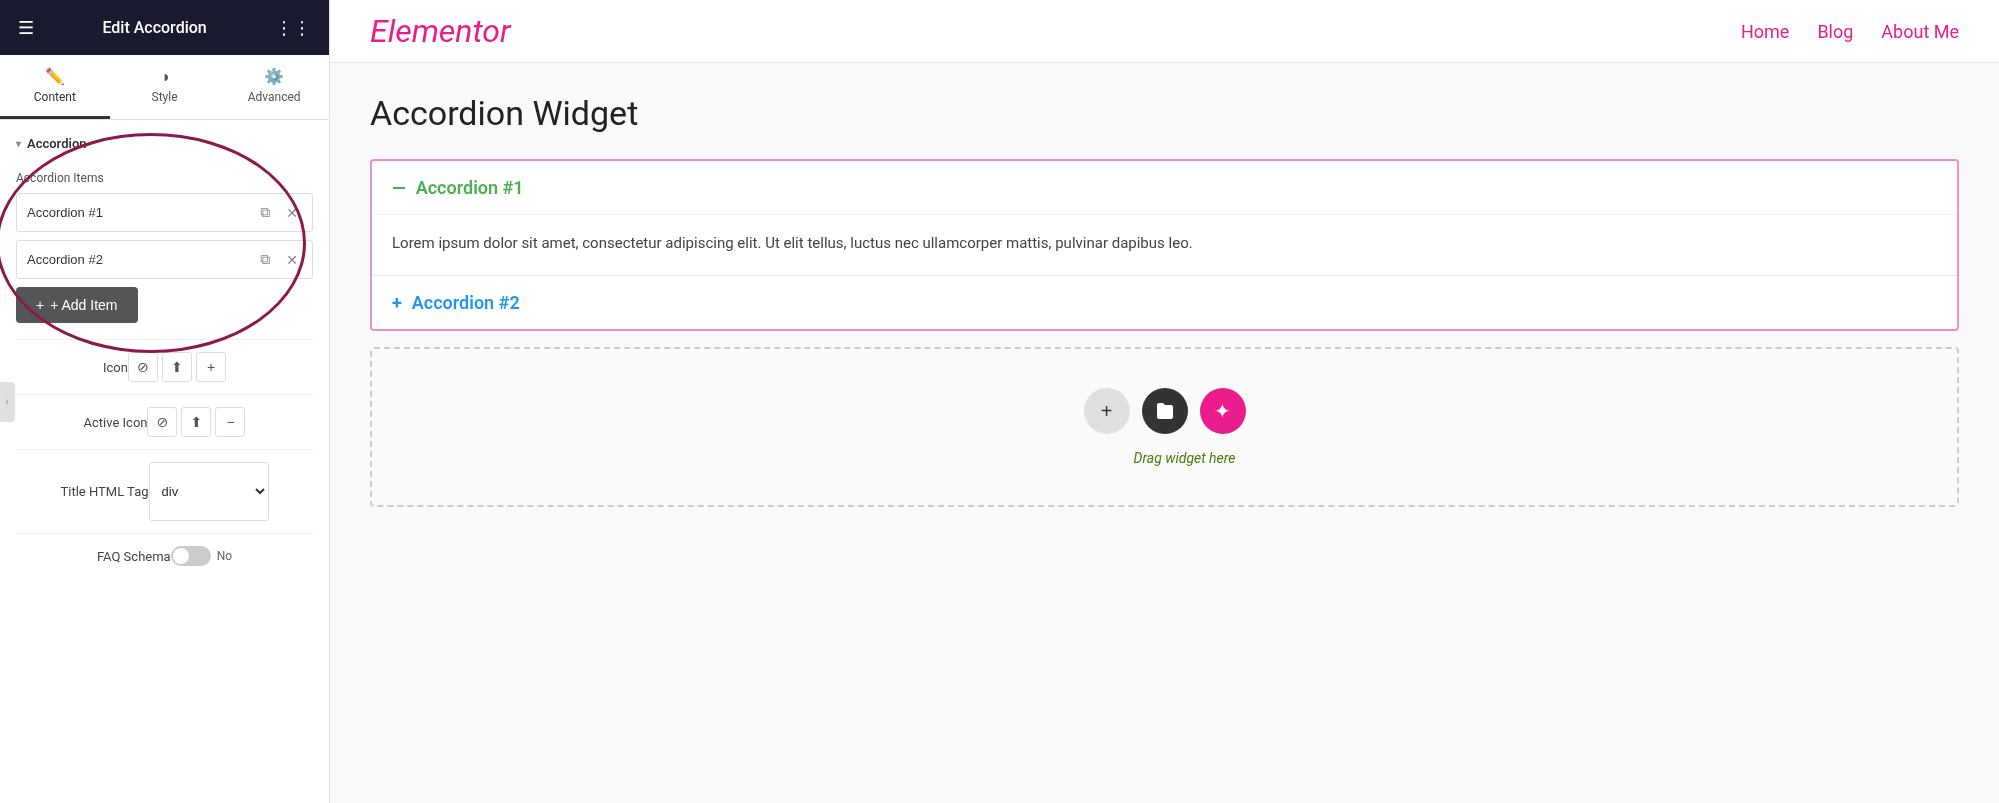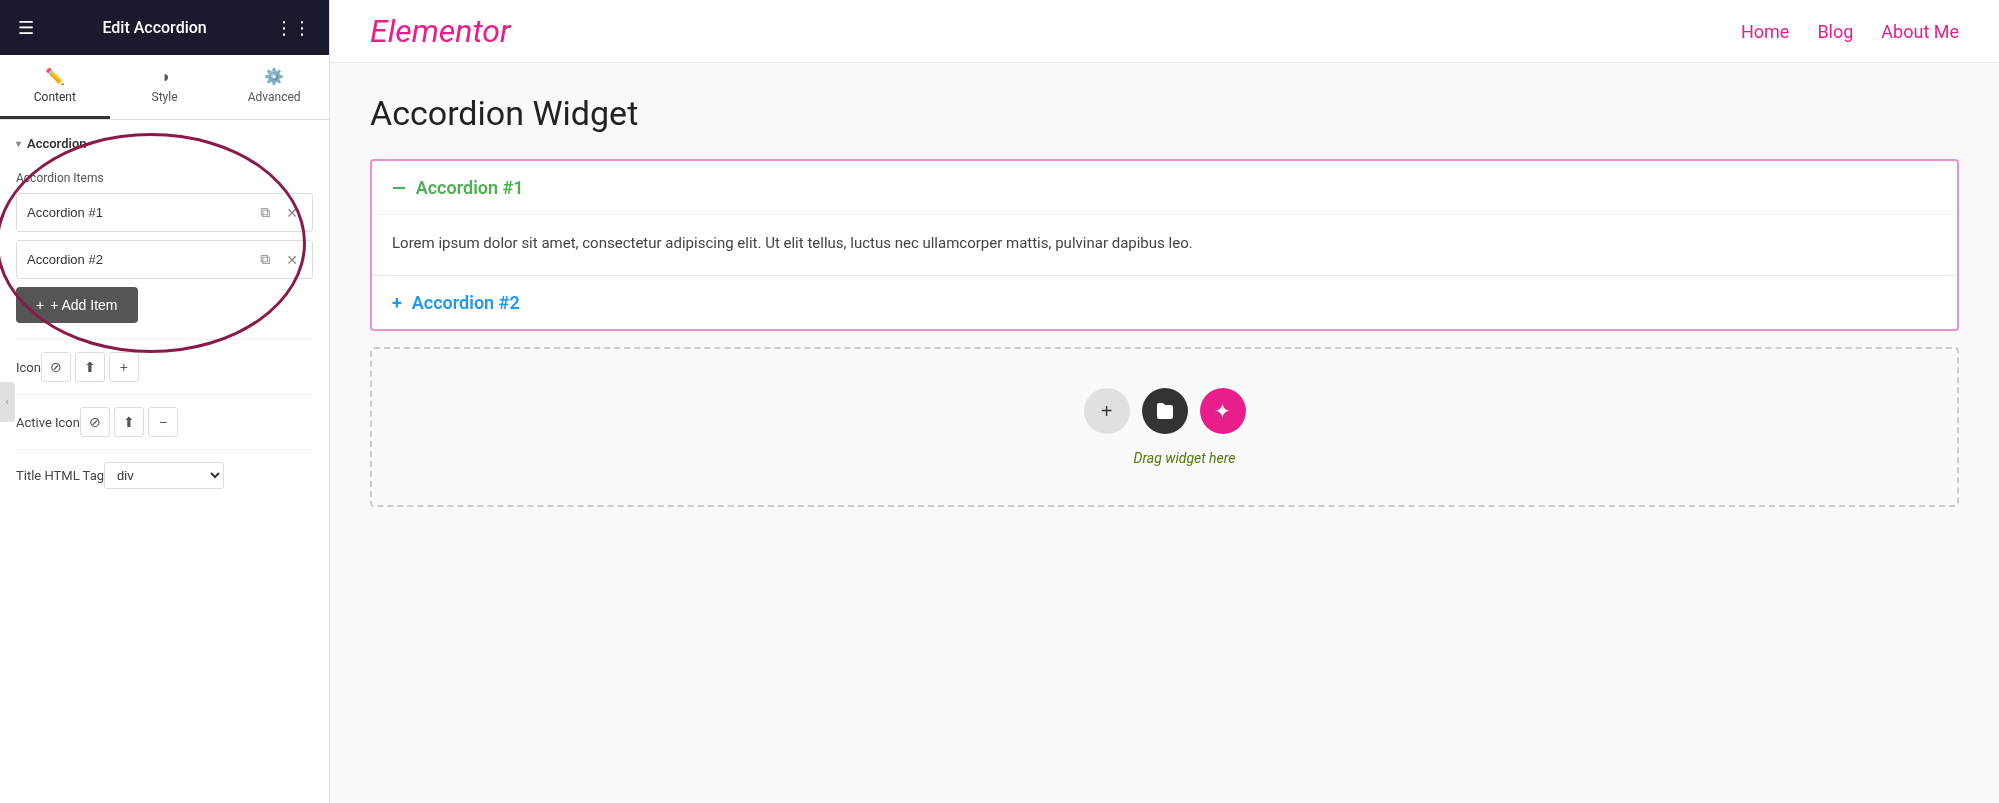--- a/index.html
+++ b/index.html
@@ -156,21 +156,21 @@
       display: flex;
       align-items: center;
       gap: 6px;
       margin-top: 8px;
       margin-left: 0;
     }
 
     .settings-row {
       display: flex;
       align-items: center;
-      justify-content: flex-start;
+      justify-content: center;
       padding: 12px 0;
       border-top: 1px solid #f0f0f0;
     }
 
     .settings-row-label {
       font-size: 13px;
       color: #444;
     }
 
     .settings-row-controls {
@@ -189,21 +189,21 @@
       display: flex;
       align-items: center;
       justify-content: center;
       font-size: 14px;
       color: #555;
     }
 
     .select-ctrl {
       border: 1px solid #ddd;
       border-radius: 3px;
-      padding: 4px 8px;
+      padding: 20px 8px;
       font-size: 13px;
       color: #333;
       background: #fff;
       cursor: pointer;
       min-width: 120px;
     }
 
     .toggle-ctrl {
       display: flex;
       align-items: center;
@@ -493,20 +493,27 @@
           <option>h2</option>
           <option>h3</option>
           <option>h4</option>
           <option>h5</option>
           <option>h6</option>
           <option>span</option>
         </select>
       </div>
     </div>
 
+    <div class="settings-row">
+      <span class="settings-row-label">FAQ Schema</span>
+      <div class="toggle-ctrl">
+        <div class="toggle"></div>
+        <span class="toggle-label">No</span>
+      </div>
+    </div>
 
   </div>
 </div>
 
 <div class="collapse-handle">‹</div>
 
 <div class="right-panel">
 
   <div class="site-header">
     <span class="site-logo">Elementor</span>

